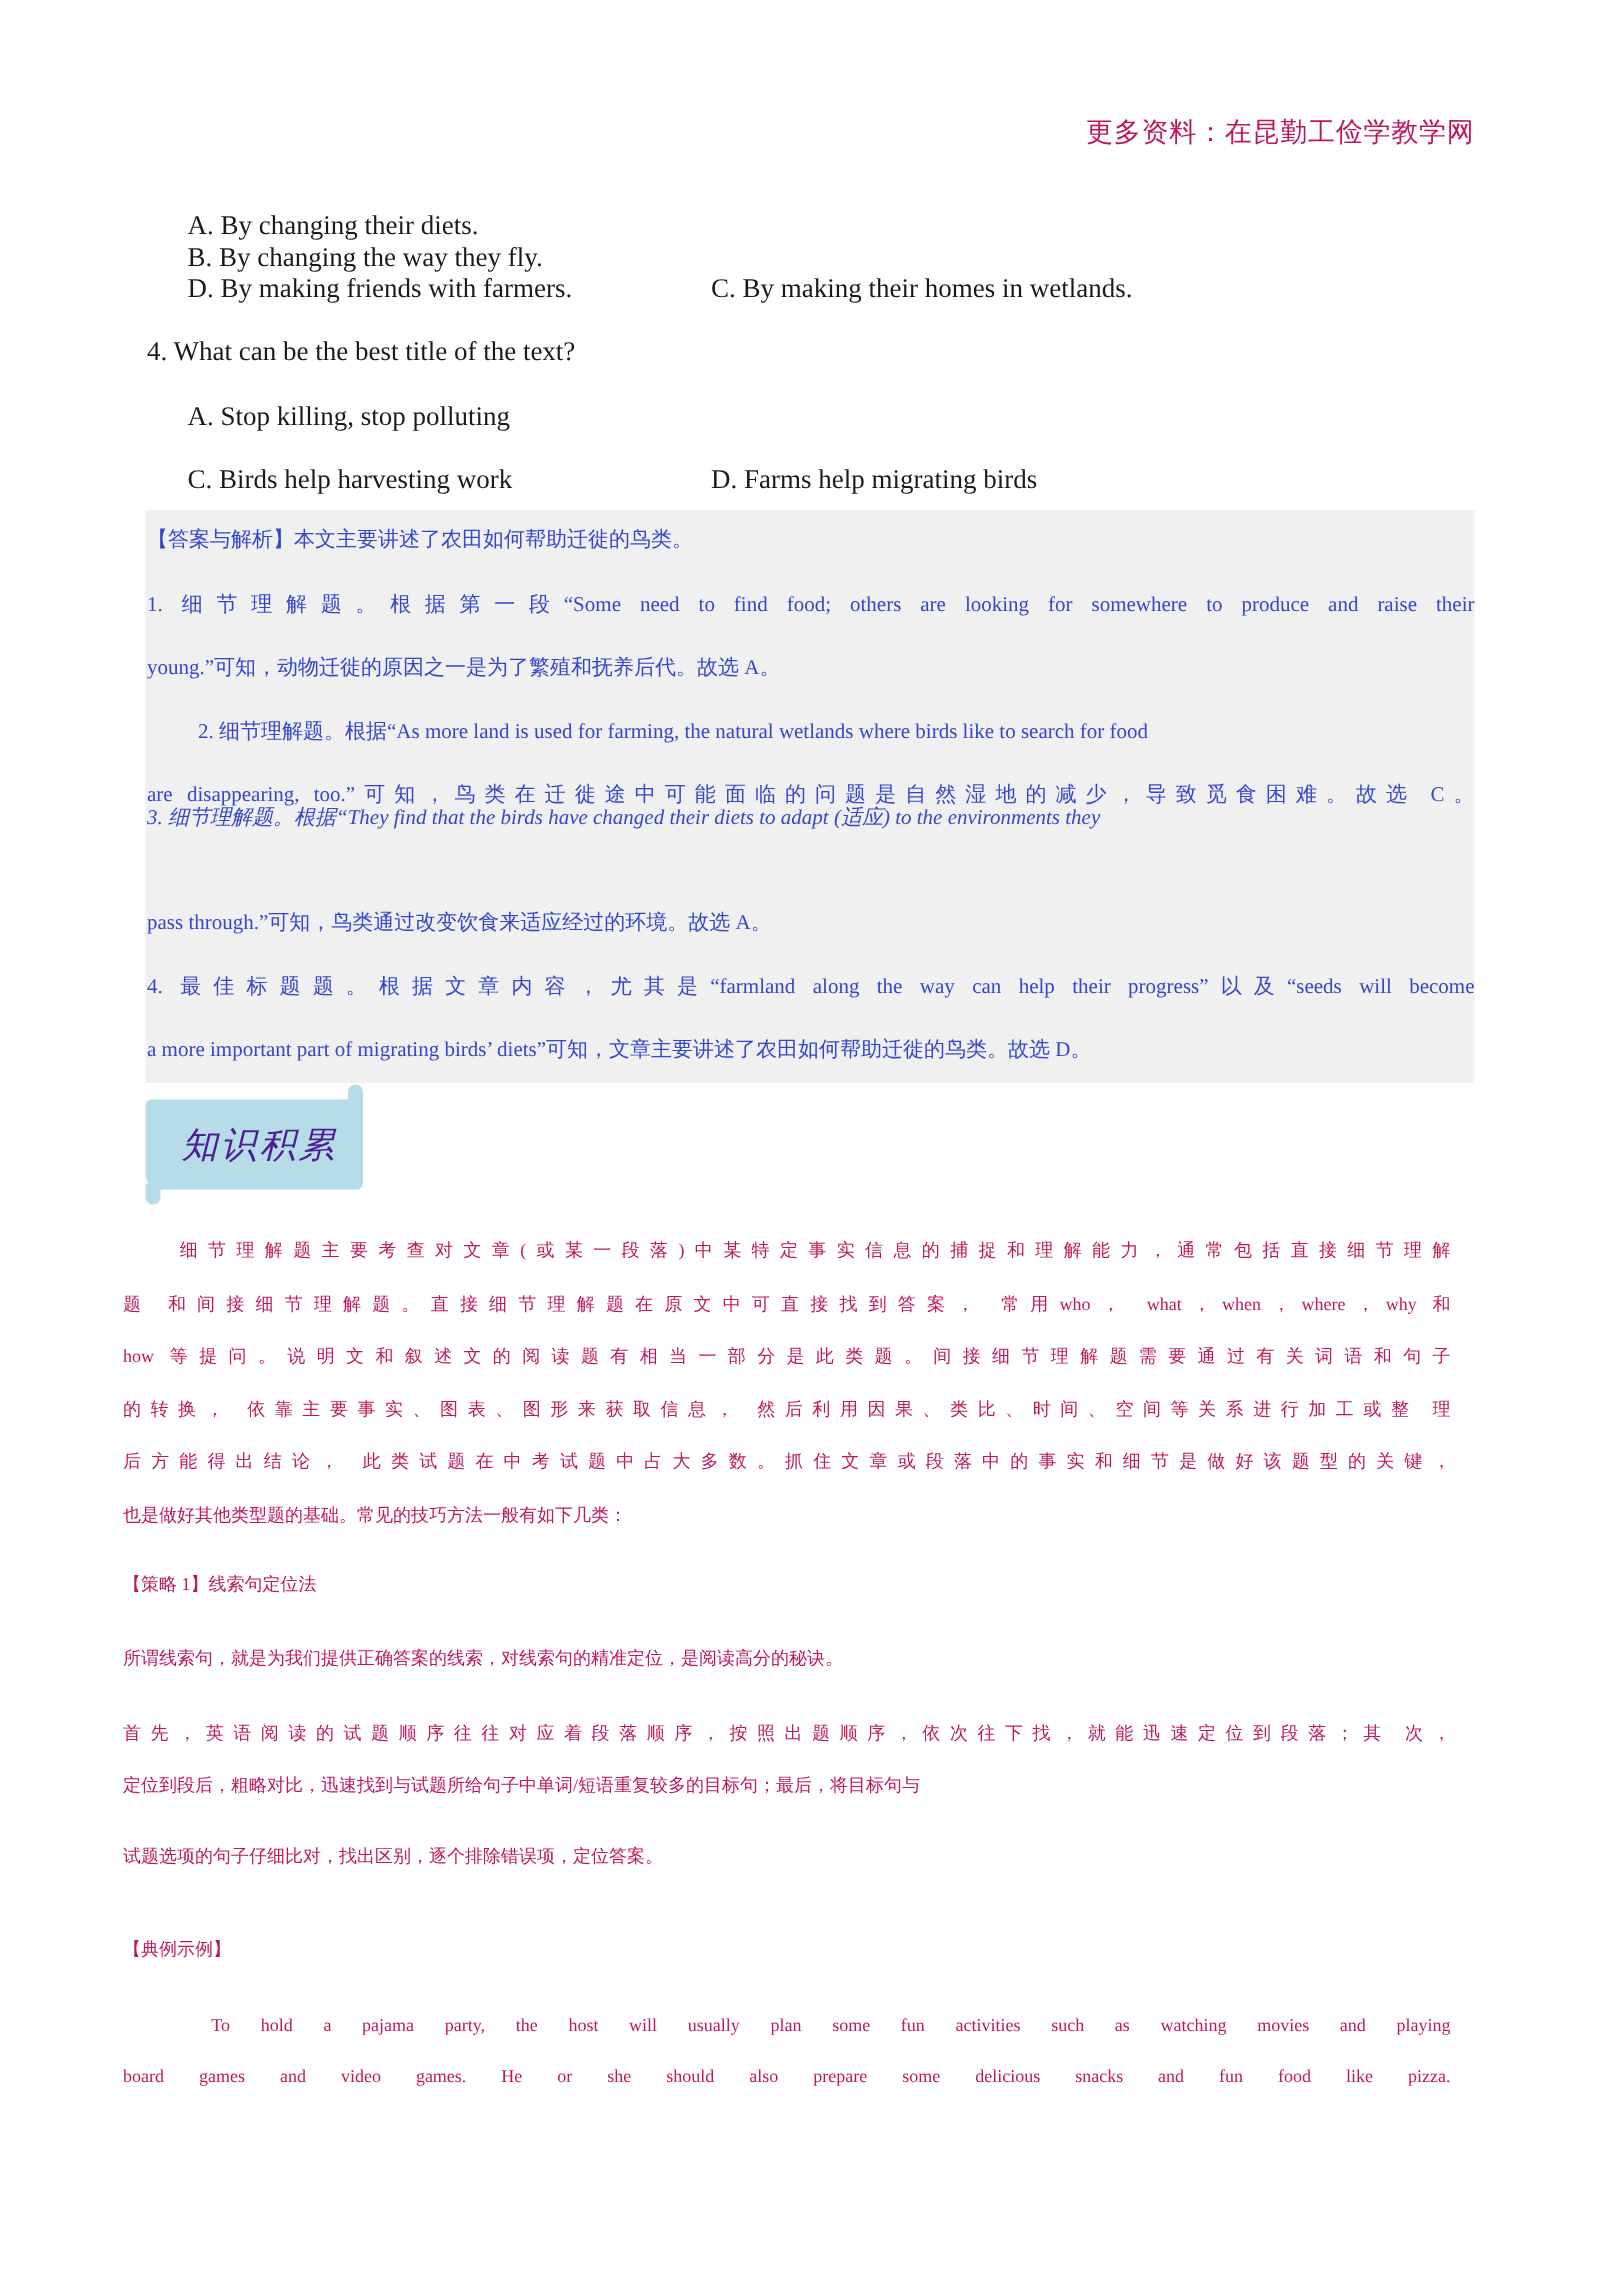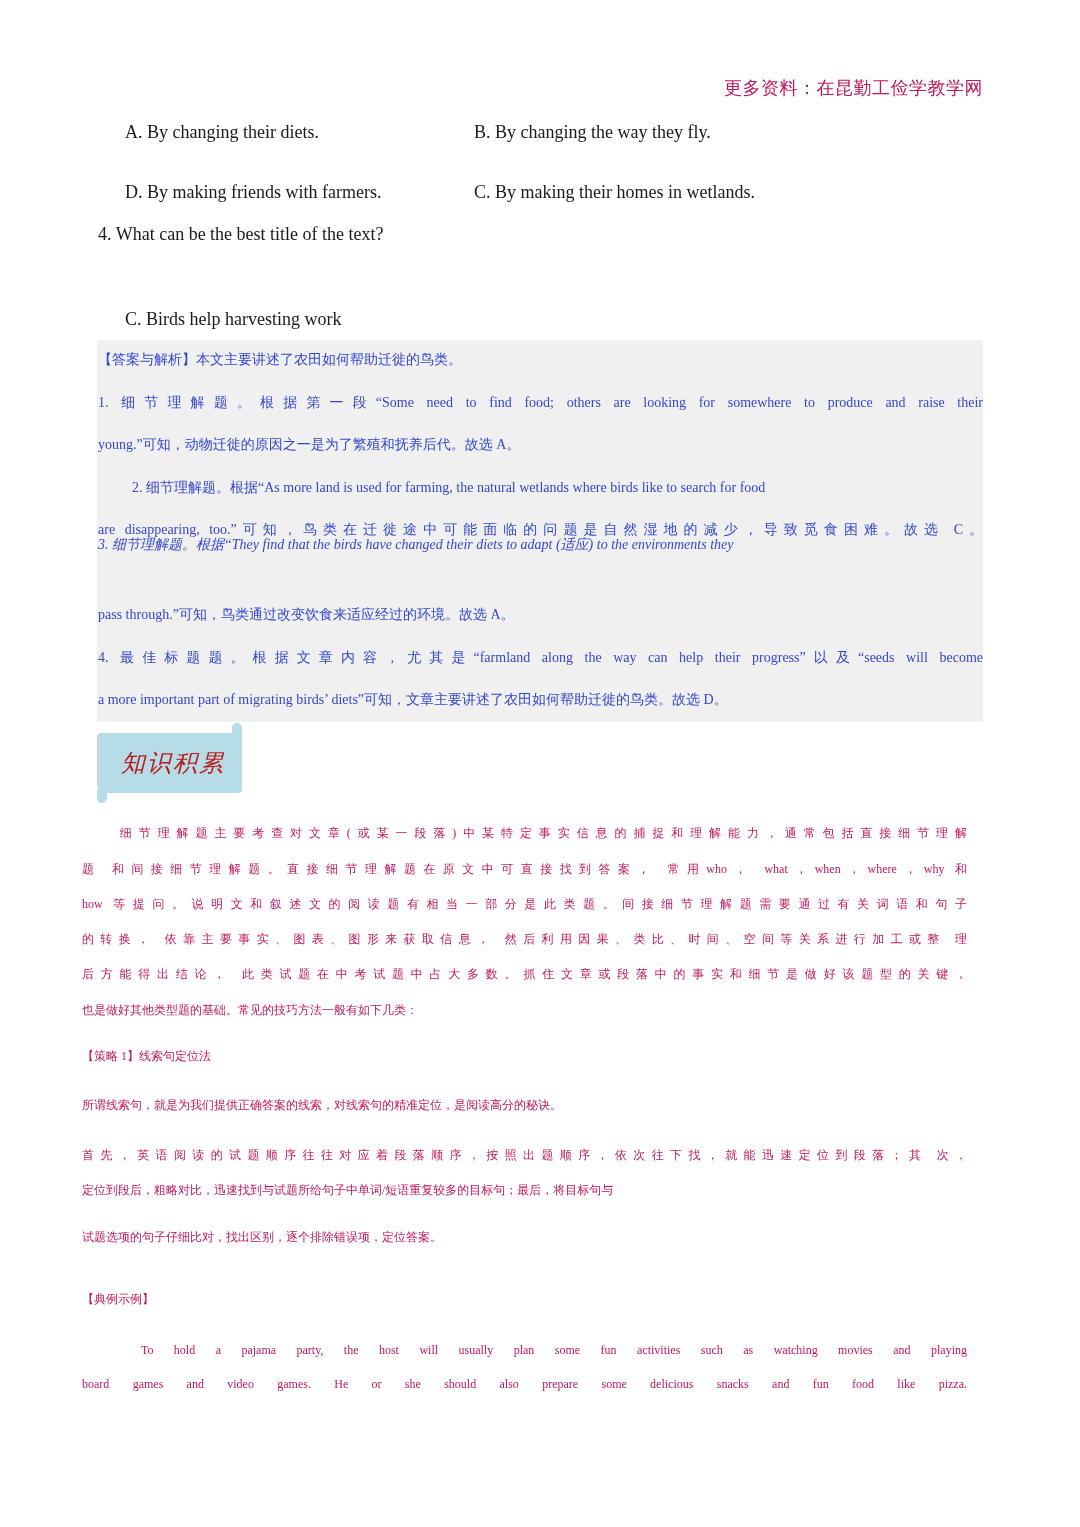--- a/index.html
+++ b/index.html
@@ -86,21 +86,21 @@
     width: 10px;
     height: 14px;
     background: #b6dce7;
     border-radius: 6px 6px 0 0;
   }
   .badge-text {
     position: absolute;
     left: 24px;
     top: 14px;
     font-size: 24px;
-    color: #b91c1c;
+    color: #4c1d95;
     font-family: Liberation Mono, monospace;
     letter-spacing: 2px;
     font-style: italic;
   }
   .body-line {
     position: absolute;
     left: 82px;
     font-size: 12px;
     color: #be185d;
     white-space: nowrap;
@@ -113,34 +113,36 @@
   .bold {
     font-weight: normal;
     text-align: center;
   }
 </style>
 </head>
 <body>
 
 <div class="header-note">更多资料：在昆勤工俭学教学网</div>
 
-<div class="opt-row" style="top:122px;">
+<div class="opt-row" style="top:140px;flex-direction:column;">
   <span class="opt">A. By changing their diets.</span>
   <span class="opt">B. By changing the way they fly.</span>
 </div>
 <div class="opt-row" style="top:182px;">
   <span class="opt">D. By making friends with farmers.</span>
   <span class="opt">C. By making their homes in wetlands.</span>
 </div>
 
 <div class="question" style="top:224px;">4. What can be the best title of the text?</div>
 <div class="opt-row" style="top:267px;">
+  <span class="opt">A. Stop killing, stop polluting</span>
 </div>
 <div class="opt-row" style="top:309px;">
   <span class="opt">C. Birds help harvesting work</span>
+  <span class="opt">D. Farms help migrating birds</span>
 </div>
 
 <div class="answer-block"></div>
 <div class="ans-line" style="top:351px;">【答案与解析】本文主要讲述了农田如何帮助迁徙的鸟类。</div>
 <div class="ans-line justify" style="top:394px;">1. 细节理解题。根据第一段“Some need to find food; others are looking for somewhere to produce and raise their</div>
 <div class="ans-line" style="top:436px;">young.”可知，动物迁徙的原因之一是为了繁殖和抚养后代。故选 A。</div>
 <div class="ans-line" style="top:479px;padding-left:34px;">2. 细节理解题。根据“As more land is used for farming, the natural wetlands where birds like to search for food</div>
 <div class="ans-line justify" style="top:521px;">are disappearing, too.”可知，鸟类在迁徙途中可能面临的问题是自然湿地的减少，导致觅食困难。故选 C。</div>
 <div class="ans-line" style="top:536px;font-style:italic;">3. 细节理解题。根据“They find that the birds have changed their diets to adapt (适应) to the environments they</div>
 <div class="ans-line" style="top:606px;">pass through.”可知，鸟类通过改变饮食来适应经过的环境。故选 A。</div>

